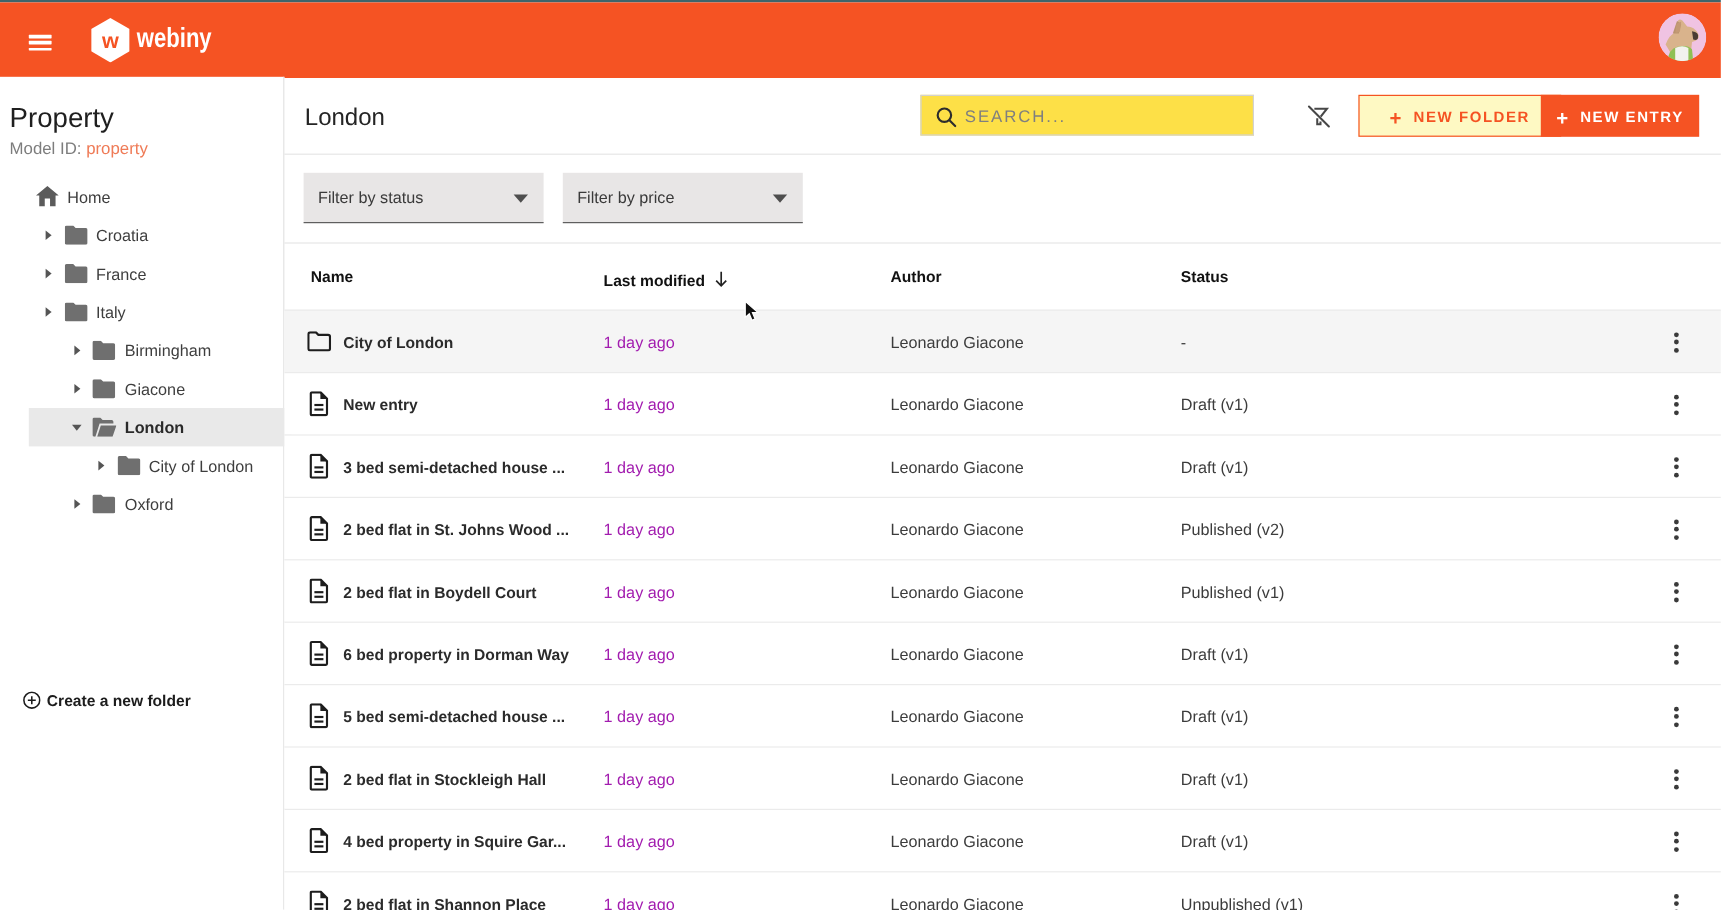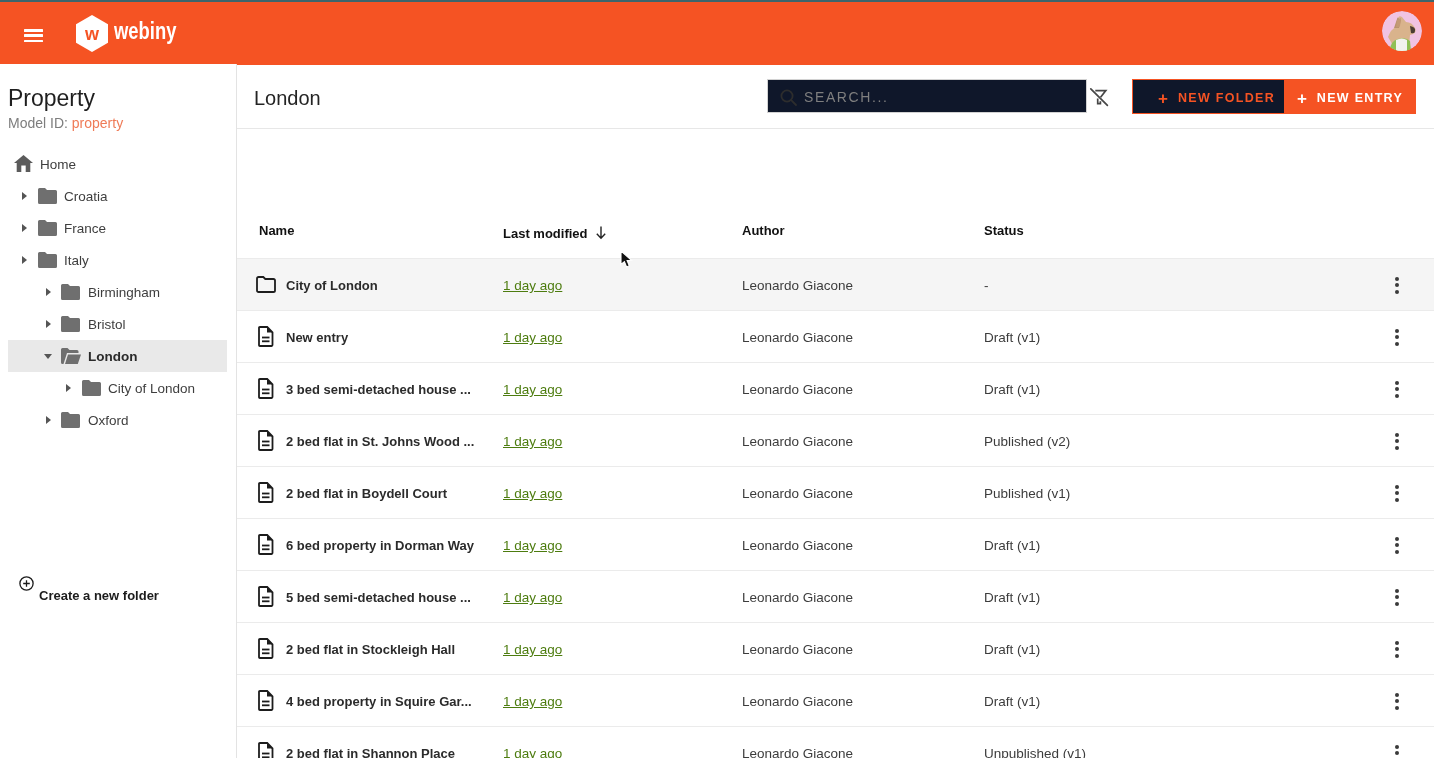--- a/index.html
+++ b/index.html
@@ -12,55 +12,55 @@
 .logo { position:absolute; left:76px; top:13px; }
 .wordmark { position:absolute; left:114px; top:16px; color:#fff; font-size:23px; font-weight:bold; transform:scaleX(.8); transform-origin:left center; }
 .avatar { position:absolute; left:1382px; top:9px; width:40px; height:40px; border-radius:50%; overflow:hidden; }
 
 .sidebar { position:absolute; left:0; top:64px; width:237px; height:694px; background:#fff; border-right:1px solid #e3e3e3; }
 .sb-title { position:absolute; left:8px; top:85px; font-size:23px; color:#1f1f1f; }
 .sb-sub { position:absolute; left:8px; top:115px; font-size:14px; color:#7d7d7d; }
 .sb-sub span { color:#ef7b57; }
 
 .tree { position:absolute; left:0; top:148px; width:236px; }
-.trow { position:relative; height:32px; width:236px; }
+.trow { position:relative; height:32px; width:236px;margin-left:16px; }
 .trow .hl { position:absolute; left:8px; top:0; width:219px; height:32px; background:#e9e9e9; }
 .arr { position:absolute; top:12px; width:0; height:0; }
 .arr.r { border-left:5px solid #555; border-top:4px solid transparent; border-bottom:4px solid transparent; }
 .arr.d { top:14px; border-top:5px solid #555; border-left:4px solid transparent; border-right:4px solid transparent; }
 .tico { position:absolute; top:8px; }
 .tlabel { position:absolute; top:9px; font-size:13.5px; color:#3e3e3e; white-space:nowrap; }
 .tlabel.b { font-weight:bold; color:#2a2a2a; }
 .newfolder { position:absolute; left:19px; top:576px; }
-.newfolder span { position:absolute; left:20px; top:12px; font-size:13px; font-weight:bold; color:#1c1c1c; white-space:nowrap; }
+.newfolder span { position:absolute; left:20px; top:0px; font-size:13px; font-weight:bold; color:#1c1c1c; white-space:nowrap; }
 
 .main { position:absolute; left:237px; top:64px; width:1197px; height:694px; }
 .mtitle { position:absolute; left:17px; top:23px; font-size:20px; color:#242424; }
 .mheadline { position:absolute; left:0px; top:64px; width:1197px; border-bottom:1px solid #e7e7e7; }
-.search { position:absolute; left:530px; top:15px; width:320px; height:34px; border:1px solid #d2d2d2; background:#0f172a; }
+.search { position:absolute; left:530px; top:15px; width:278px; height:34px; border:1px solid #d2d2d2; background:#fde047; }
 .search .ph { position:absolute; left:36px; top:9px; font-size:14px; letter-spacing:1.6px; color:#7f7f7f; }
 .filtoff { position:absolute; left:852px; top:23px; }
 .btn { position:absolute; top:15px; height:35px; font-weight:bold; text-align:center; white-space:nowrap; }
 .btn .p { font-size:17px; position:relative; top:1.5px; margin-right:10px; }
 .btn .l { font-size:12.5px; letter-spacing:1.3px; }
-.btn-outline { left:895px; width:169px; border:1px solid #f55323; color:#f55323; background:#0f172a; line-height:33px; }
+.btn-outline { left:895px; width:169px; border:1px solid #f55323; color:#f55323; background:#fef9c3; line-height:33px; }
 .btn-fill { left:1047px; width:132px; background:#f55323; color:#fff; line-height:35px; }
 .filters { position:absolute; left:0; top:65px; width:1197px; height:74px; border-bottom:1px solid #e7e7e7; }
 .fsel { position:absolute; top:15px; width:200px; height:42px; background:#e8e6e6; border-bottom:1.5px solid #5f5f5f; }
 .fsel .lab { position:absolute; left:12px; top:13px; font-size:13.5px; color:#3a3a3a; }
 .fsel .caret { position:absolute; right:13px; top:18px; width:0; height:0; border-top:7px solid #4e4e4e; border-left:6.5px solid transparent; border-right:6.5px solid transparent; }
 
 .thead { position:absolute; left:0; top:138px; width:1197px; height:56px; }
 .thead .c { position:absolute; top:21px; font-size:13px; font-weight:bold; color:#111; }
 .rows { position:absolute; left:0; top:194px; width:1197px; }
 .row { position:relative; width:1197px; height:52px; border-top:1px solid #ebebeb; background:#fff; }
 .row.hl { background:#f5f5f5; }
 .row .ic { position:absolute; left:20px; top:15px; } .row .icf { position:absolute; left:19px; top:17px; }
 .row .name { position:absolute; left:49px; top:19px; font-size:13px; font-weight:bold; color:#2b2b2b; white-space:nowrap; }
-.row .mod { position:absolute; left:266px; top:19px; font-size:13.5px; color:#4d7c0f;text-decoration:underline; }
+.row .mod { position:absolute; left:266px; top:19px; font-size:13.5px; color:#a21caf; }
 .row .auth { position:absolute; left:505px; top:19px; font-size:13.5px; color:#3c3c3c; }
 .row .stat { position:absolute; left:747px; top:19px; font-size:13.5px; color:#3c3c3c; }
 .row .kebab { position:absolute; left:1158px; top:18px; }
 .kebab i { display:block; width:4px; height:4px; border-radius:50%; background:#3a3a3a; margin-bottom:2.3px; }
 .cursor { position:absolute; left:620px; top:250px; z-index:50; }
 </style>
 </head>
 <body>
 <div class="topline"></div>
 <div class="topbar">
@@ -127,21 +127,21 @@
     <svg class="tico" style="left:61px" width="19" height="16" viewBox="0 0 19 16">
         <path d="M0 1.5 Q0 0 1.5 0 H7 L9 2 H17.5 Q19 2 19 3.5 V14.5 Q19 16 17.5 16 H1.5 Q0 16 0 14.5 Z" fill="#6f6f6f"></path>
       </svg>
     <div class="tlabel" style="left:88px">Birmingham</div>
   </div>
   <div class="trow">
       <div class="arr r" style="left:46px"></div>
     <svg class="tico" style="left:61px" width="19" height="16" viewBox="0 0 19 16">
         <path d="M0 1.5 Q0 0 1.5 0 H7 L9 2 H17.5 Q19 2 19 3.5 V14.5 Q19 16 17.5 16 H1.5 Q0 16 0 14.5 Z" fill="#6f6f6f"></path>
       </svg>
-    <div class="tlabel" style="left:88px">Bristol</div>
+    <div class="tlabel" style="left:88px">Giacone</div>
   </div>
   <div class="trow">
       <div class="hl"></div>
       <div class="arr d" style="left:44px"></div>
     <svg class="tico" style="left:61px" width="20" height="16" viewBox="0 0 20 16">
         <path d="M0 1.5 Q0 0 1.5 0 H6.5 L8.5 2 H16 Q17.5 2 17.5 3.5 V5 H6 L2.5 16 H1.5 Q0 16 0 14.5 Z M7 6.5 H20 L16.8 16 H4 Z" fill="#6f6f6f"></path>
       </svg>
     <div class="tlabel b" style="left:88px">London</div>
   </div>
   <div class="trow">
@@ -180,20 +180,30 @@
   <div class="filtoff">
     <svg width="20" height="20" viewBox="0 0 20 20">
       <path d="M6.3 3.6 H16.8 L11.6 10.2" fill="none" stroke="#474747" stroke-width="1.7"></path>
       <path d="M8.7 11.6 V16.6 H11.4 V14.2" fill="none" stroke="#474747" stroke-width="1.7"></path>
       <path d="M1.8 1.8 L18.4 18.4" stroke="#474747" stroke-width="1.7" stroke-linecap="round"></path>
     </svg>
   </div>
   <div class="btn btn-outline"><span class="p">+</span><span class="l">NEW FOLDER</span></div>
   <div class="btn btn-fill"><span class="p">+</span><span class="l">NEW ENTRY</span></div>
 
+  <div class="filters">
+    <div class="fsel" style="left:16px">
+        <div class="lab">Filter by status</div>
+        <div class="caret"></div>
+      </div>
+    <div class="fsel" style="left:232px">
+        <div class="lab">Filter by price</div>
+        <div class="caret"></div>
+      </div>
+  </div>
 
   <div class="thead">
     <div class="c" style="left:22px">Name</div>
     <div class="c" style="left:266px">Last modified
       <svg style="position:relative; top:2px; left:4px" width="12" height="15" viewBox="0 0 12 15">
           <path d="M6 1.5 V13 M1.8 8.8 L6 13.2 L10.2 8.8" fill="none" stroke="#222" stroke-width="1.4"></path>
         </svg>
     </div>
     <div class="c" style="left:505px">Author</div>
     <div class="c" style="left:747px">Status</div>

